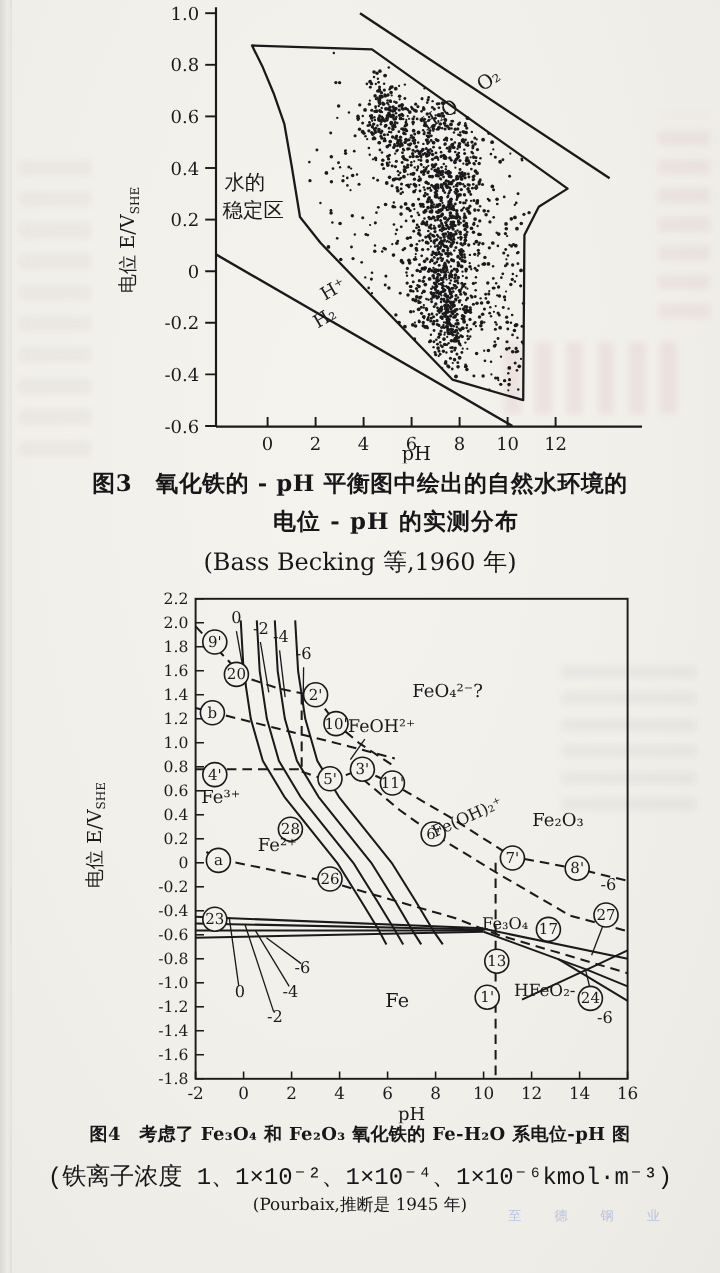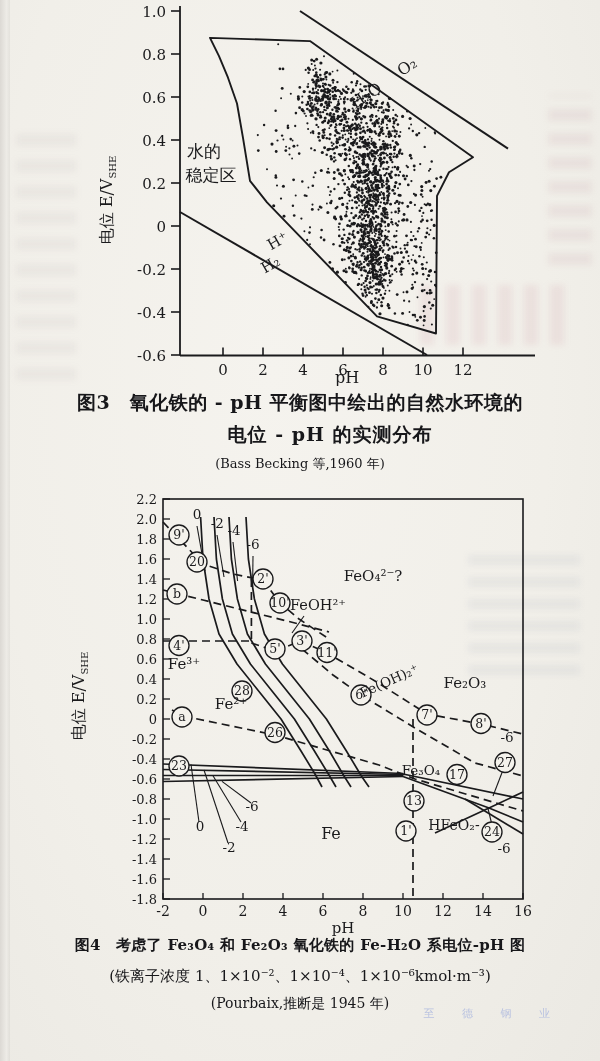--- a/index.html
+++ b/index.html
@@ -8,23 +8,23 @@
         background-image:radial-gradient(ellipse at 45% 35%, #f5f3ee 0%, #f1efe9 60%, #ebe9e3 100%);
         font-family:"DejaVu Serif","Liberation Serif",serif;color:#17171a;}
   .binding{position:absolute;left:0;top:0;width:10px;height:100%;
         background:linear-gradient(90deg,#dcd9d4,#edebe6 65%,rgba(0,0,0,0.05));}
   svg{position:absolute;left:0;}
   #fig3-svg{top:0;}
   #fig4-svg{top:488px;}
   .cap{position:absolute;left:0;width:600px;text-align:center;white-space:nowrap;}
   .f3c1{top:390px;font-size:19px;font-weight:700;letter-spacing:.5px;}
   .f3c2{top:422px;font-size:19px;font-weight:700;letter-spacing:1px;padding-left:30px;}
-  .f3c3{top:455px;font-size:13px;}
+  .f3c3{top:455px;font-size:20px;}
   .f4c1{top:936px;font-size:15px;font-weight:700;letter-spacing:.3px;}
-  .f4c2{top:967px;font-size:15px;}
+  .f4c2{top:967px;font-size:20px;font-family:Liberation Mono, monospace;}
   .f4c3{top:995px;font-size:14px;}
   .wm{position:absolute;white-space:nowrap;font-family:"DejaVu Sans","Liberation Sans",sans-serif;}
   .wm1{top:1006px;right:38px;font-size:11px;letter-spacing:12px;color:#b9c2e0;}
   .wm2{top:1026px;right:30px;font-size:17px;letter-spacing:3px;color:#a8baea;}
   .ghost{position:absolute;filter:blur(3px);pointer-events:none;}
   .ghost-a{top:285px;left:420px;width:150px;height:60px;
      background:repeating-linear-gradient(90deg,rgba(199,130,145,.13) 0 14px,rgba(0,0,0,0) 14px 26px);}
   .ghost-b{top:95px;left:548px;width:44px;height:170px;
      background:repeating-linear-gradient(0deg,rgba(180,120,135,.10) 0 12px,rgba(0,0,0,0) 12px 24px);}
   .ghost-c{top:545px;left:468px;width:112px;height:130px;

